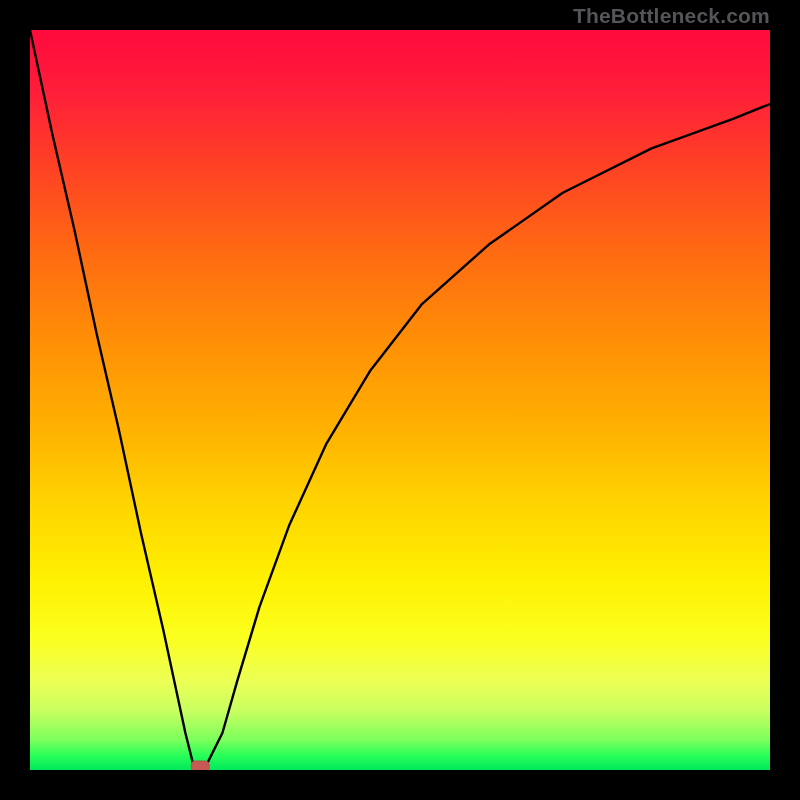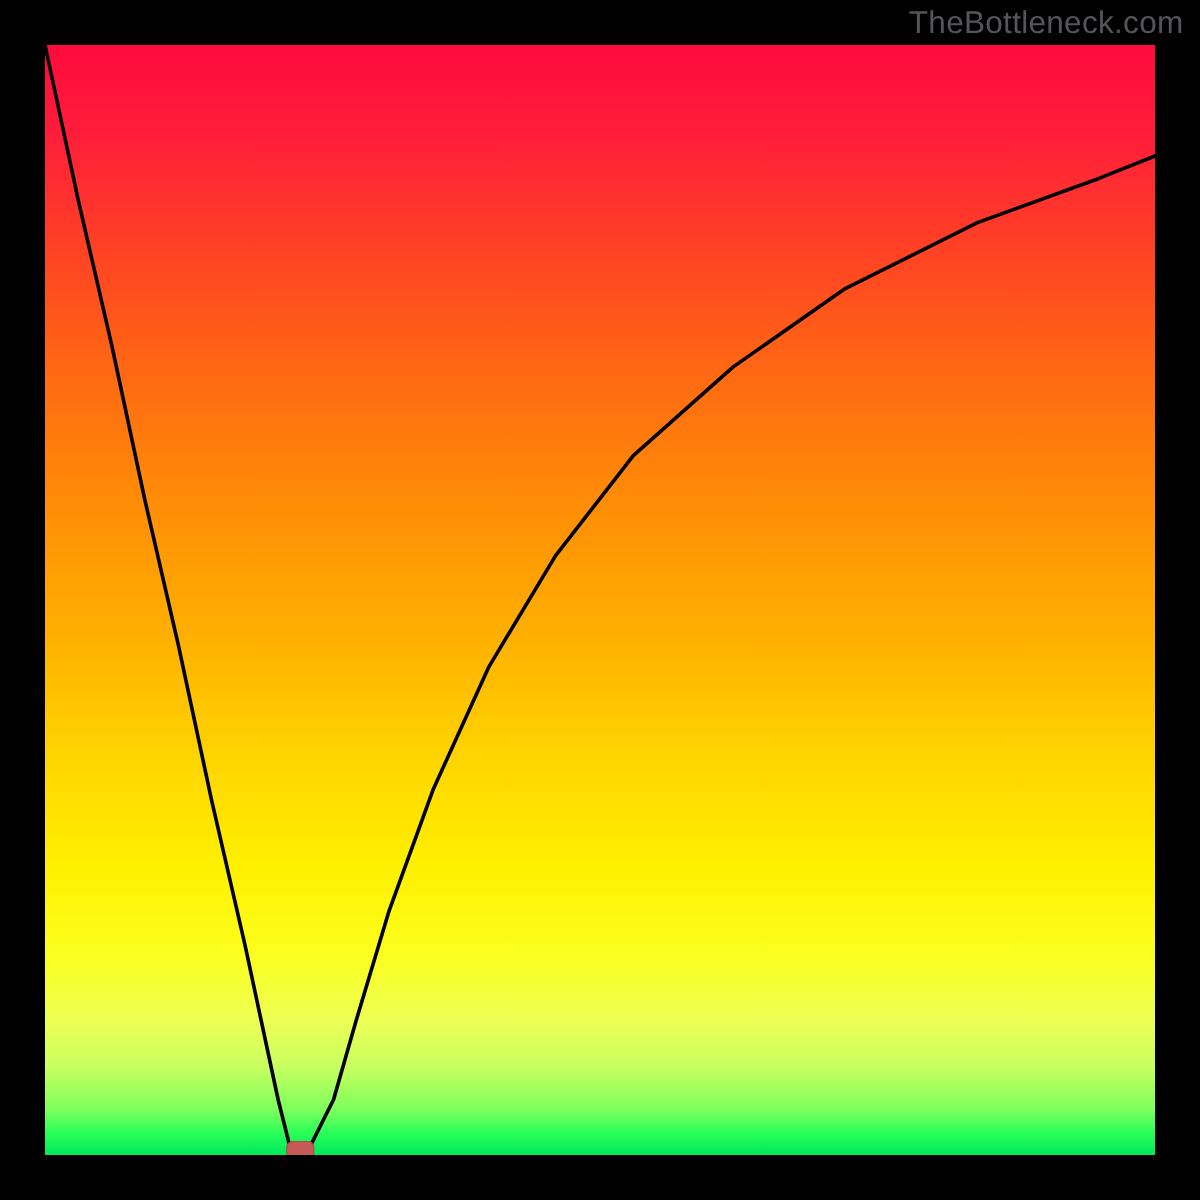--- a/index.html
+++ b/index.html
@@ -13,25 +13,25 @@
   }
   .frame {
     position: relative;
     width: 800px;
     height: 800px;
     background: #000;
   }
   .watermark {
     position: absolute;
     top: 4px;
-    right: 11px;
+    right: 30px;
     font-size: 21px;
     letter-spacing: 0.2px;
     color: #555559;
-    font-weight: 400;
+    font-weight: 700;
     z-index: 3;
     user-select: none;
   }
   .plot-area {
     position: absolute;
     left: 30px;
     top: 30px;
     width: 740px;
     height: 740px;
     

